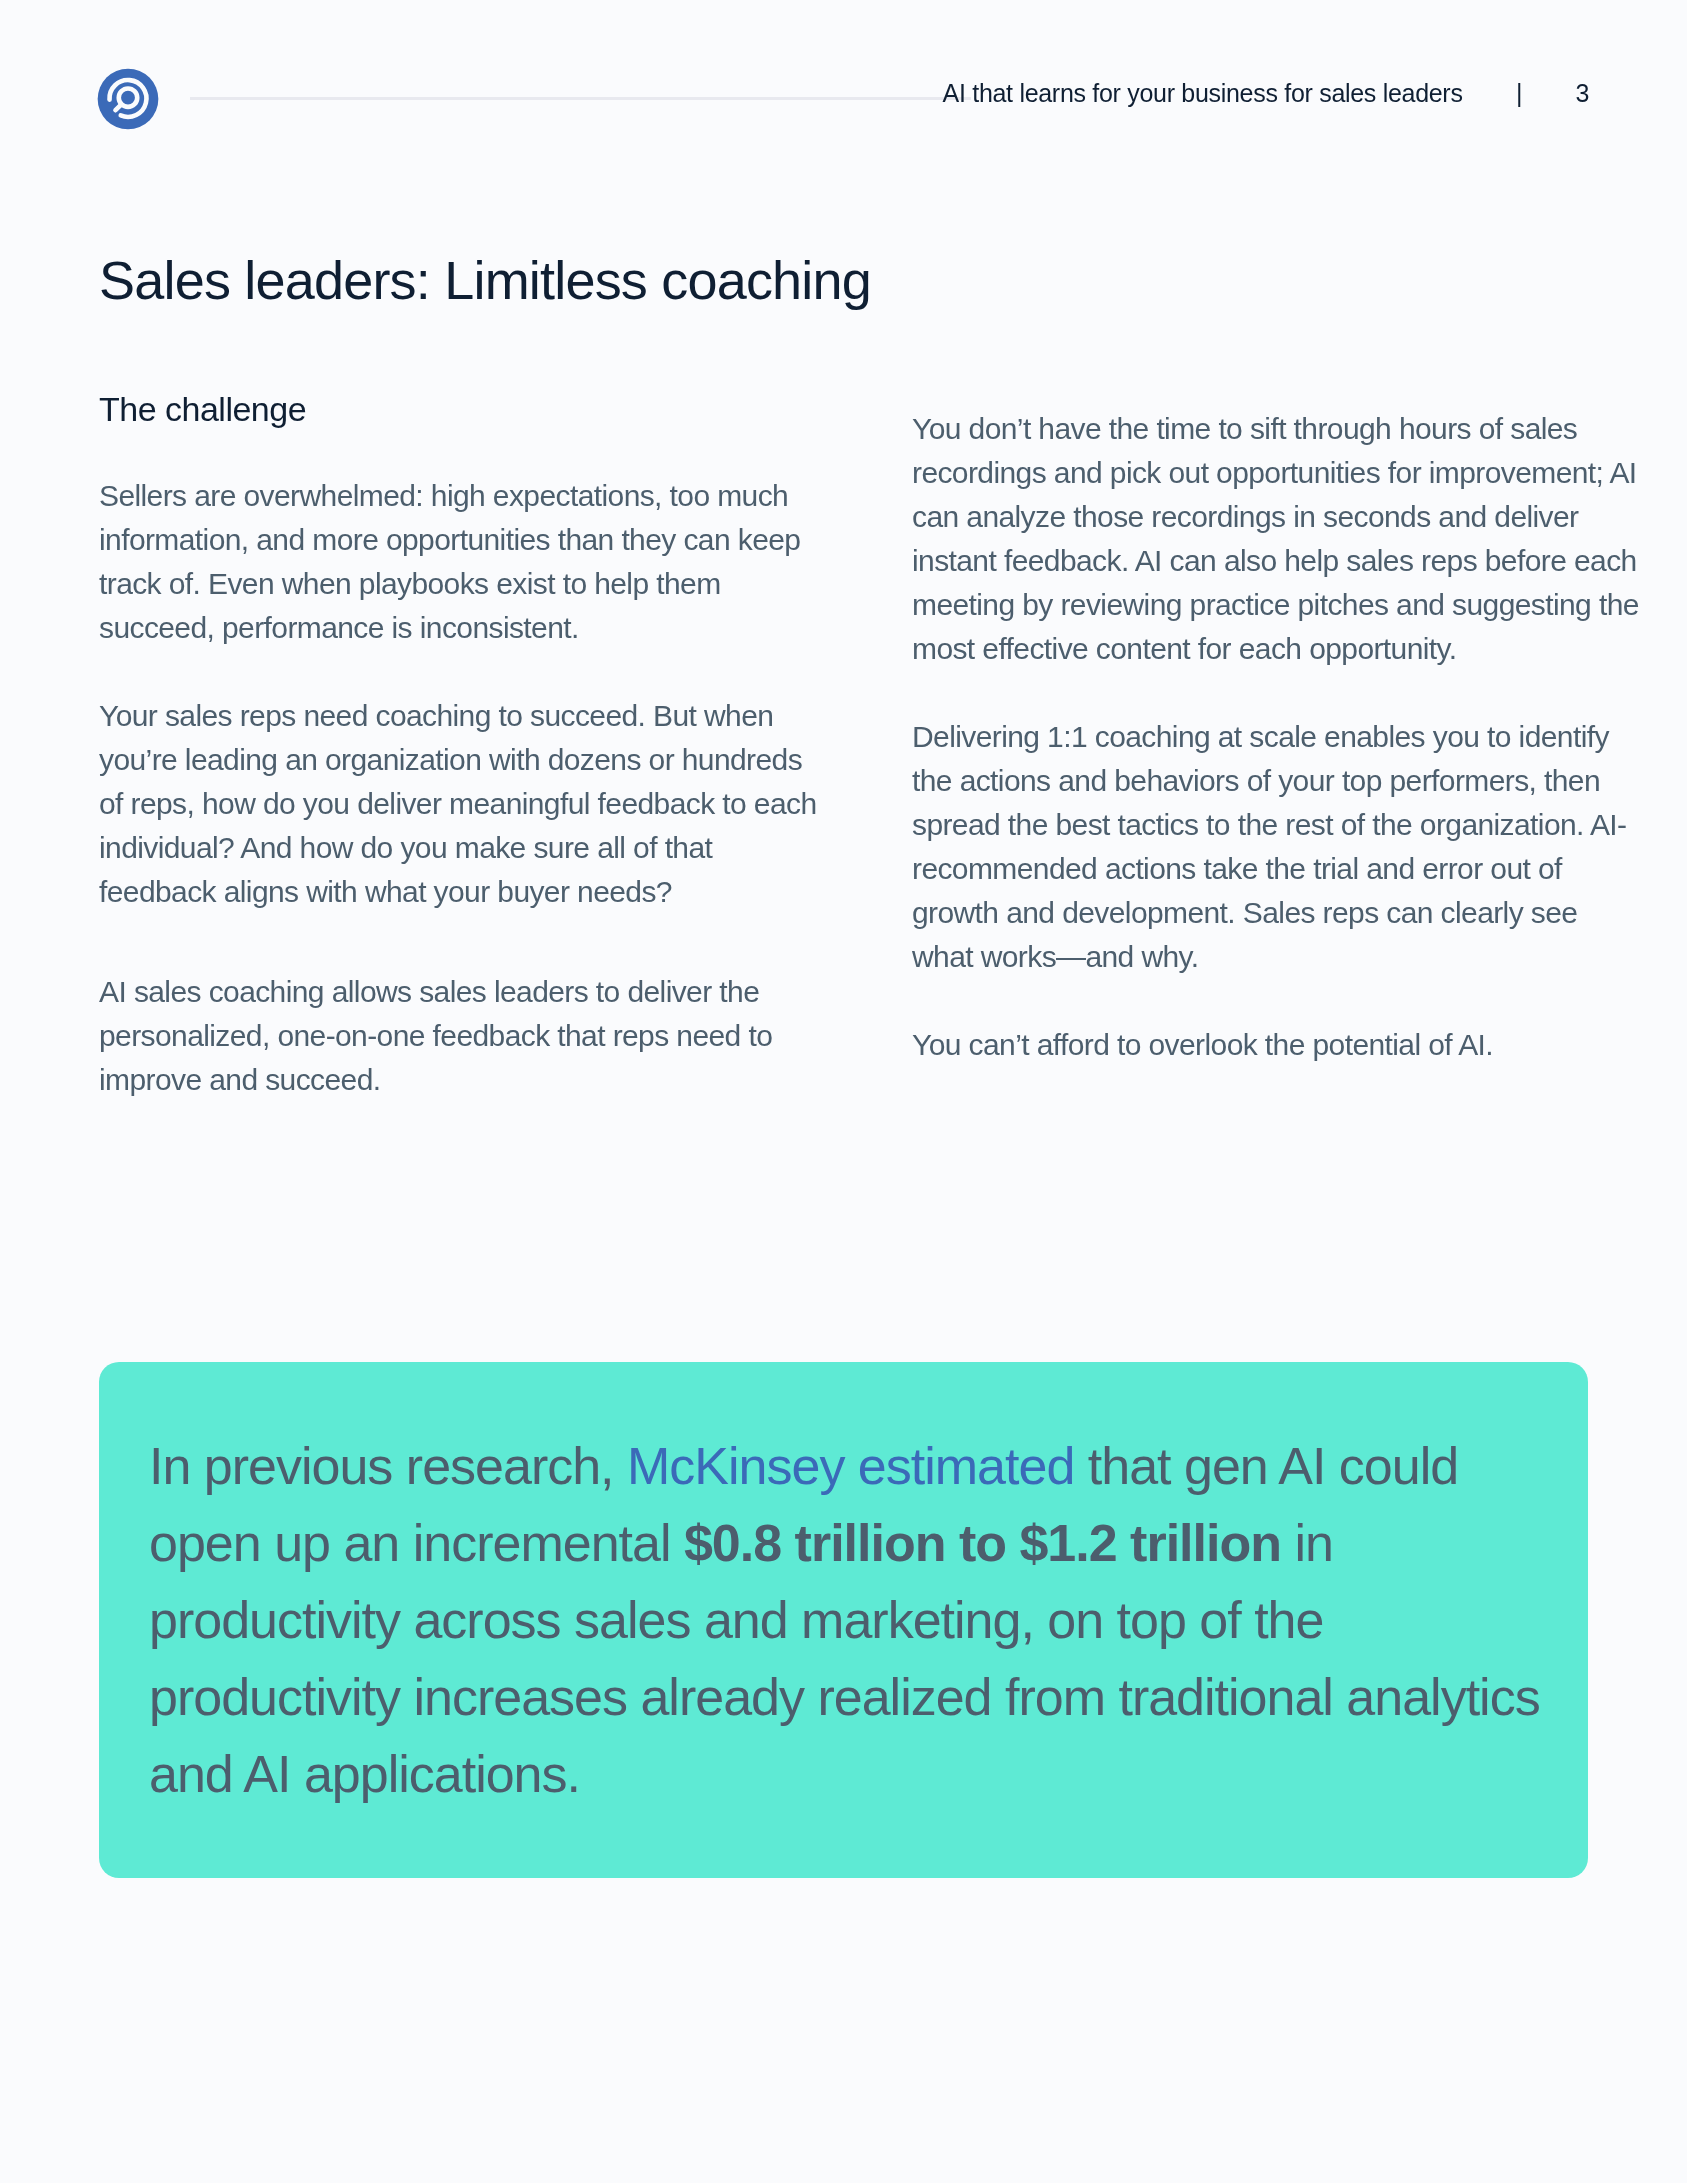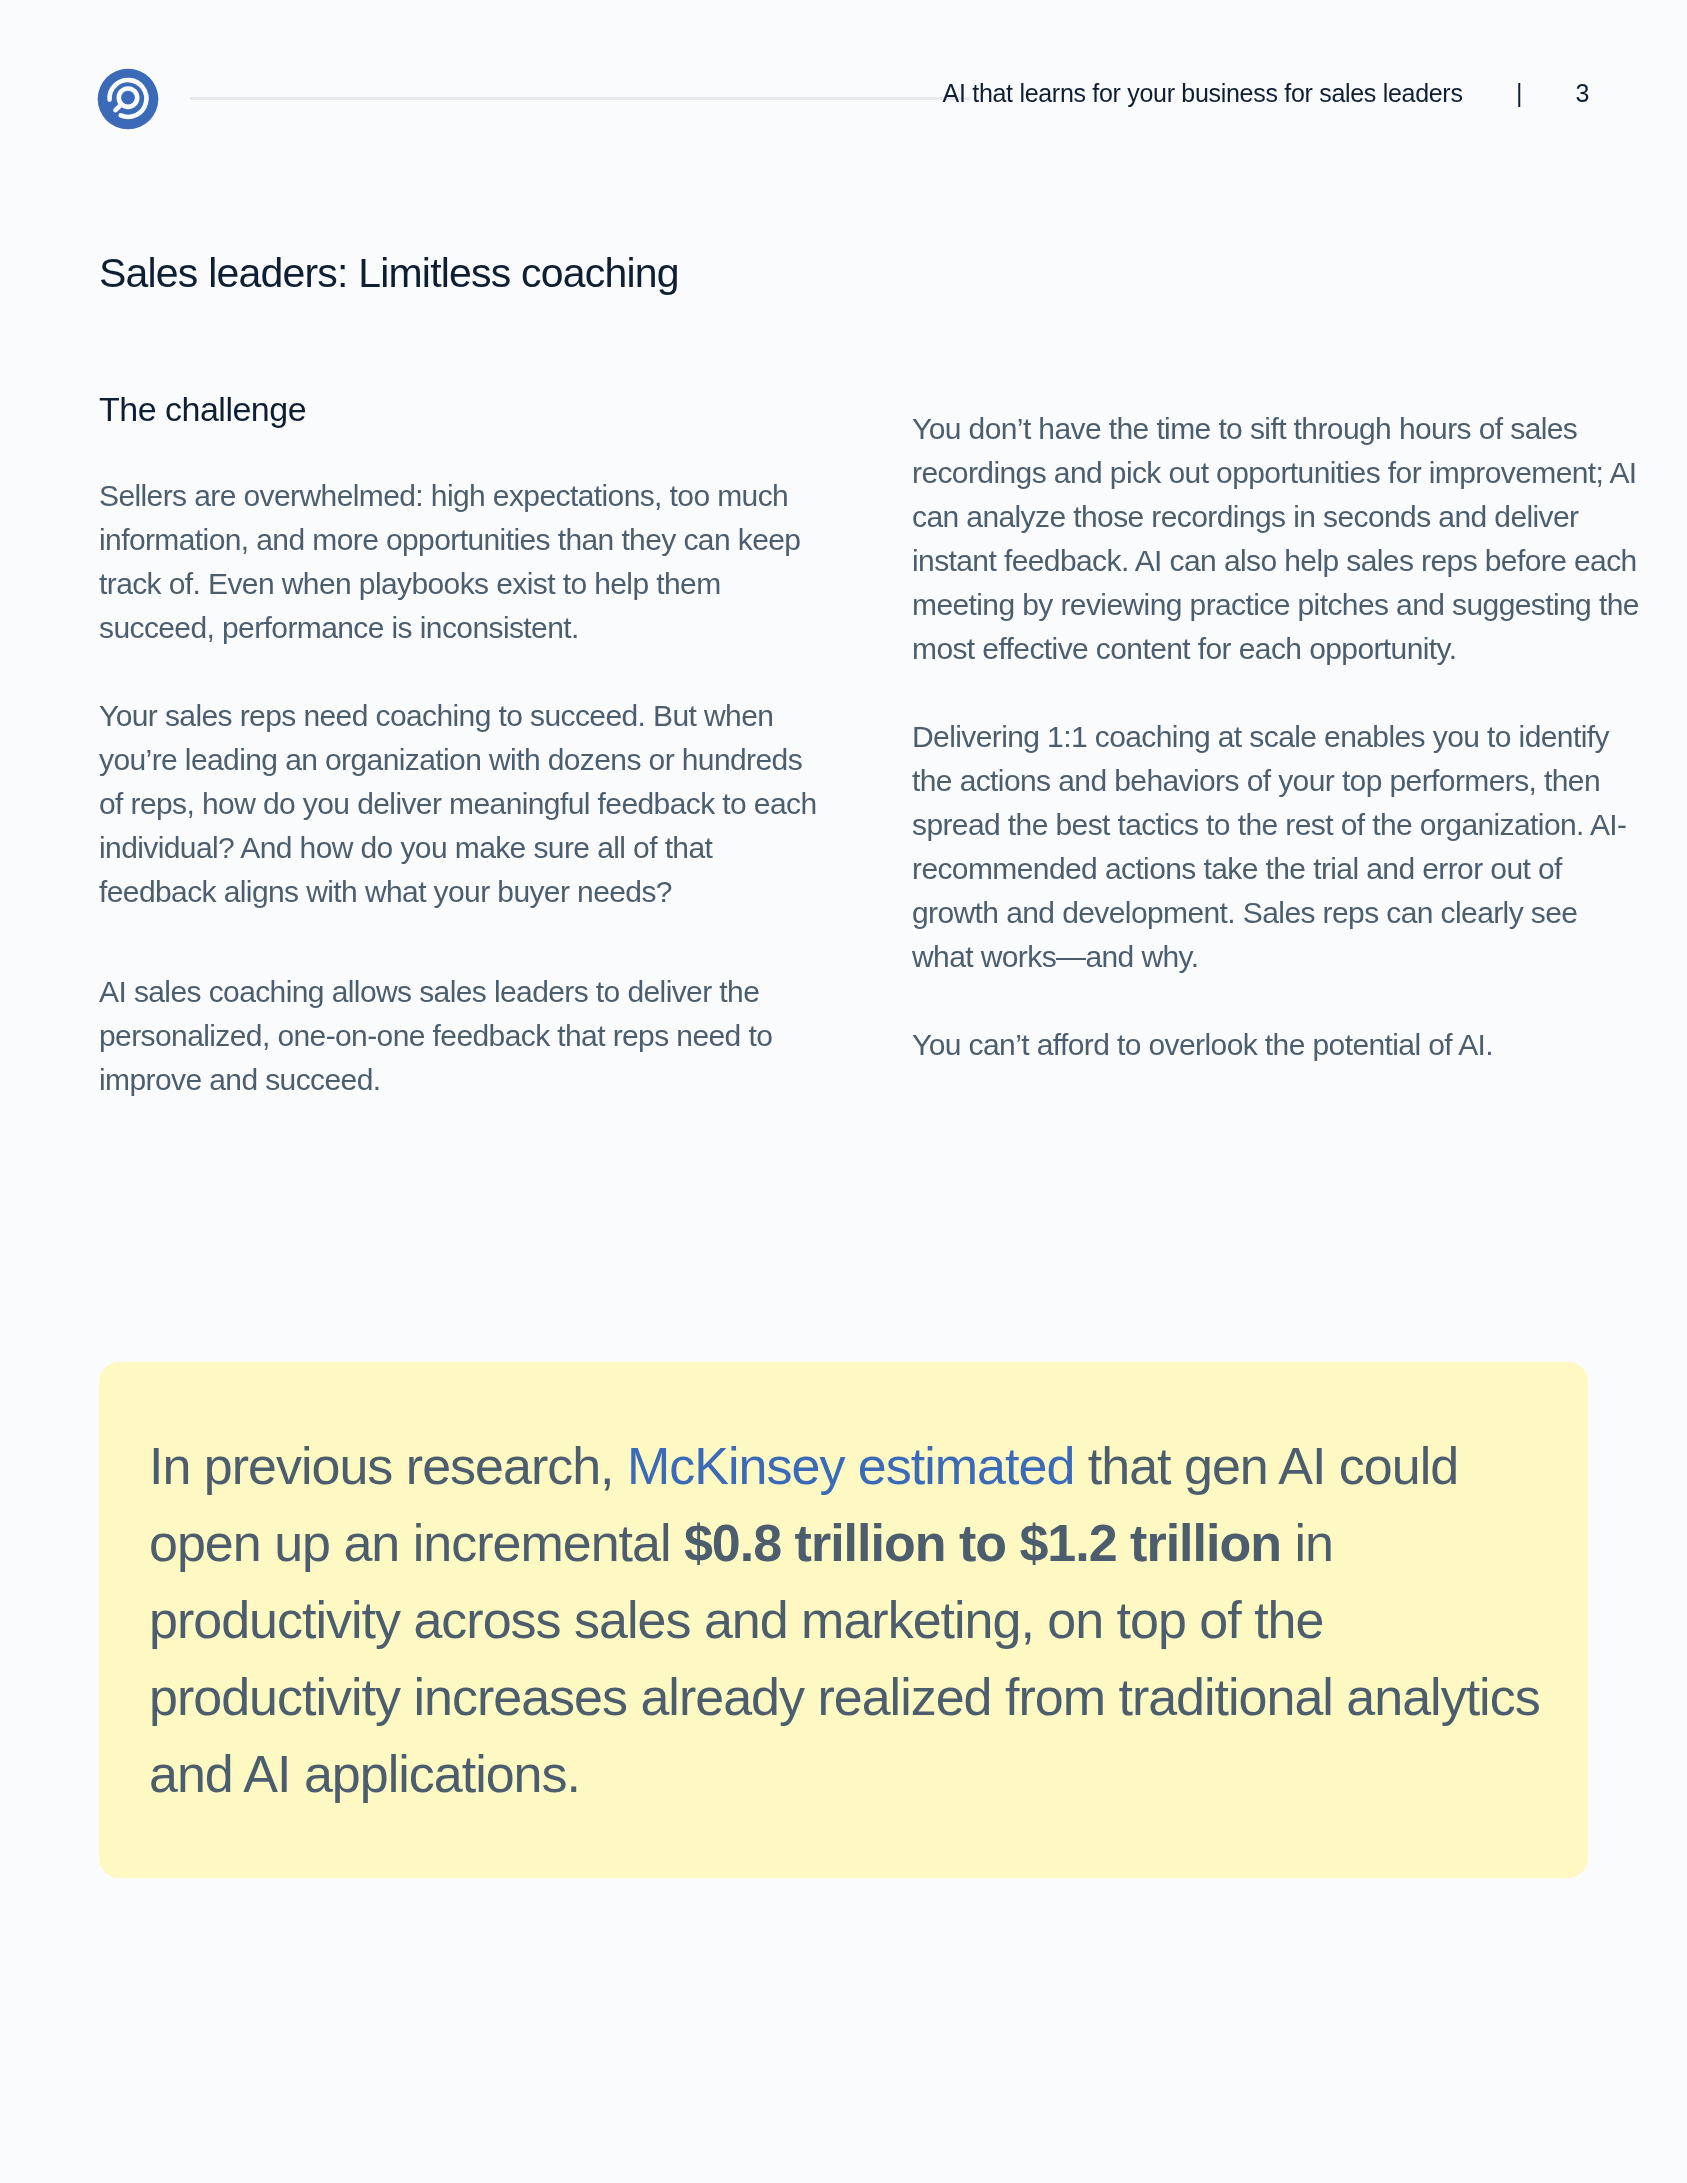--- a/index.html
+++ b/index.html
@@ -22,21 +22,21 @@
   .header-text {
     position: absolute; right: 98px; top: 79px;
     font-size: 25px; color: #0f1f33;
     letter-spacing: -0.3px;
     white-space: nowrap;
     display: flex; align-items: center; gap: 44px;
   }
   .header-sep { margin: 0 9.3px; font-weight: 300; }
   .page-title {
     position: absolute; left: 99px; top: 251px;
-    font-size: 41px; color: #0f1f33; font-weight: 400;
+    font-size: 54px; color: #0f1f33; font-weight: 400;
     margin: 0; letter-spacing: -0.8px; line-height: 1.1;
   }
   .col {
     position: absolute; top: 384px;
     width: 721px;
   }
   .col-left { left: 99px; }
   .col-right { left: 872px; top: 407px; width: 728px; margin-left: 40px; }
   .section-heading {
     font-size: 34px; color: #0f1f33; font-weight: 400;
@@ -45,21 +45,21 @@
   .para {
     font-size: 30px; line-height: 44px; color: #4c5e6d;
     margin: 0; letter-spacing: -0.6px;
   }
   .gap-heading { height: 40px; }
   .gap-para { height: 44px; }
   .gap-small { height: 16px; }
   .callout {
     position: absolute; left: 99px; top: 1362px;
     width: 1489px; height: 516px;
-    background: #fef9c3; border-radius: 20px;
+    background: #5eead4; border-radius: 20px;
   }
   .callout-text {
     position: absolute; left: 50px; top: 66px;
     width: 1422px;
     font-size: 52px; line-height: 77px; color: #4c5e6d;
     margin: 0; letter-spacing: -1px;
   }
   .callout-text .link { color: #3b6ab8; text-decoration: none; }
   .callout-text b { font-weight: 700; }
 </style>

